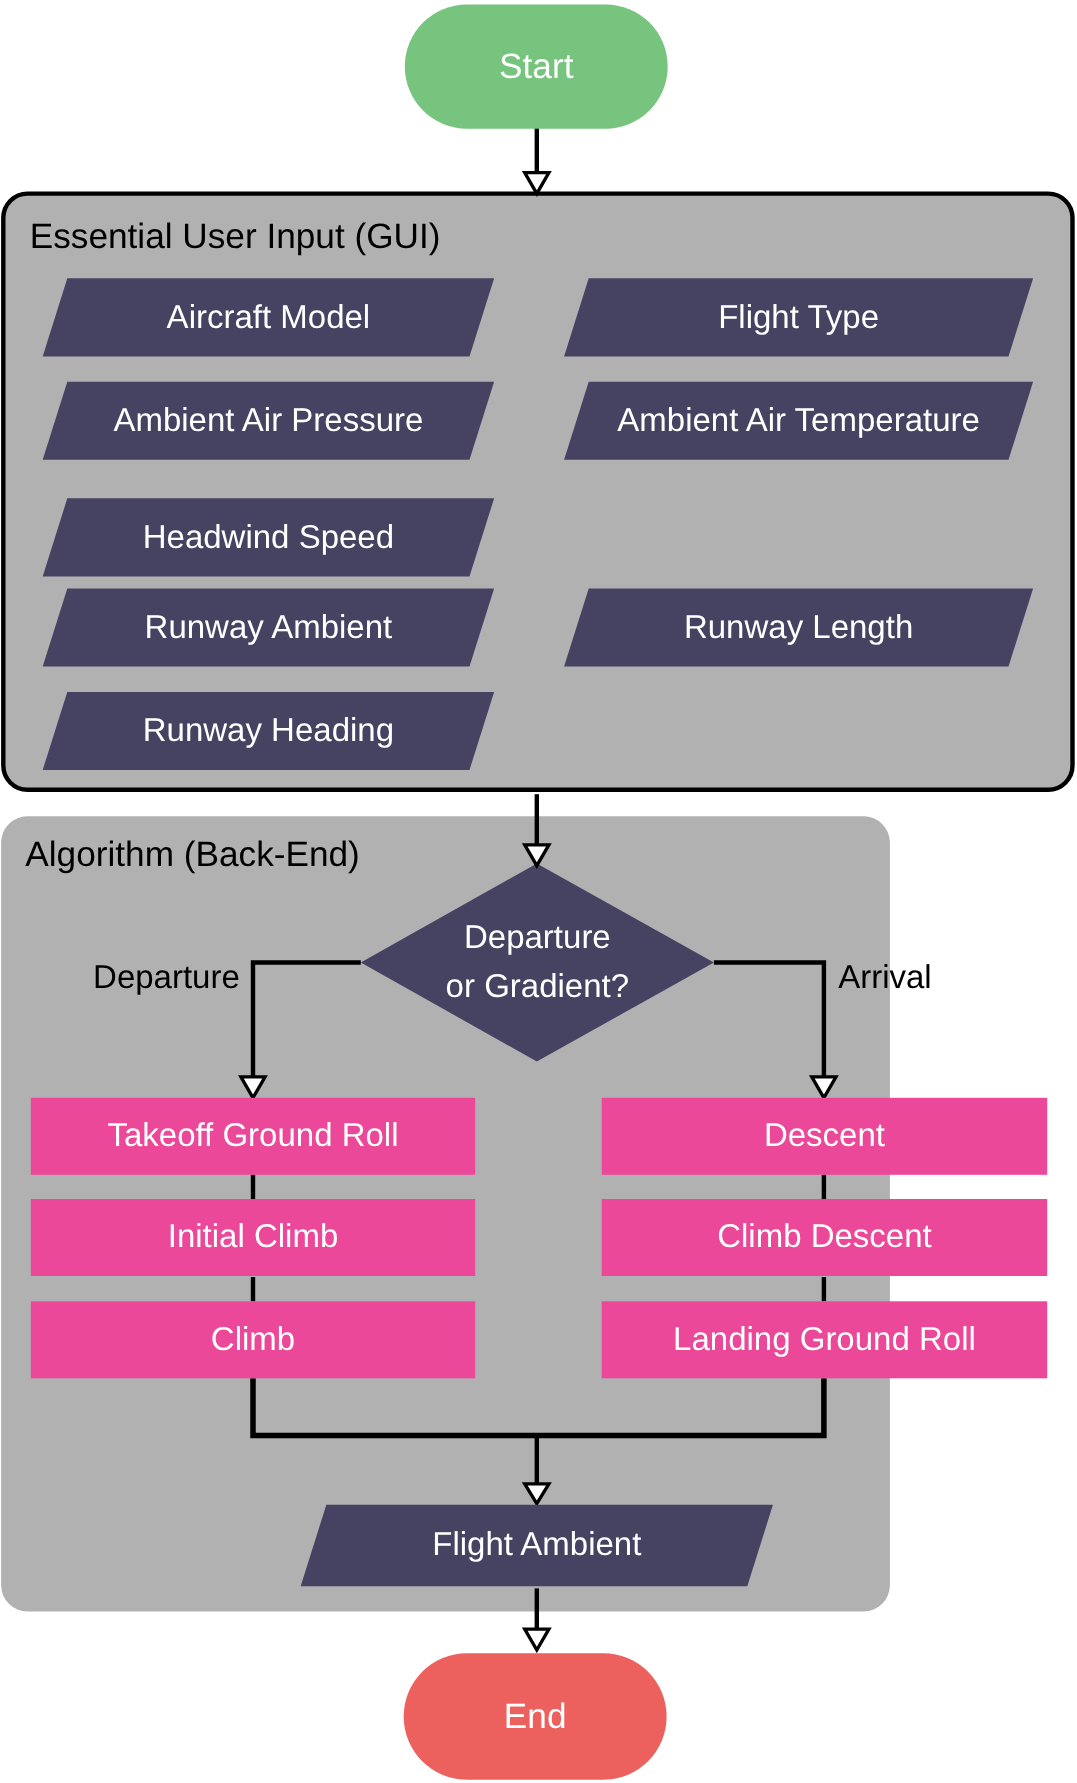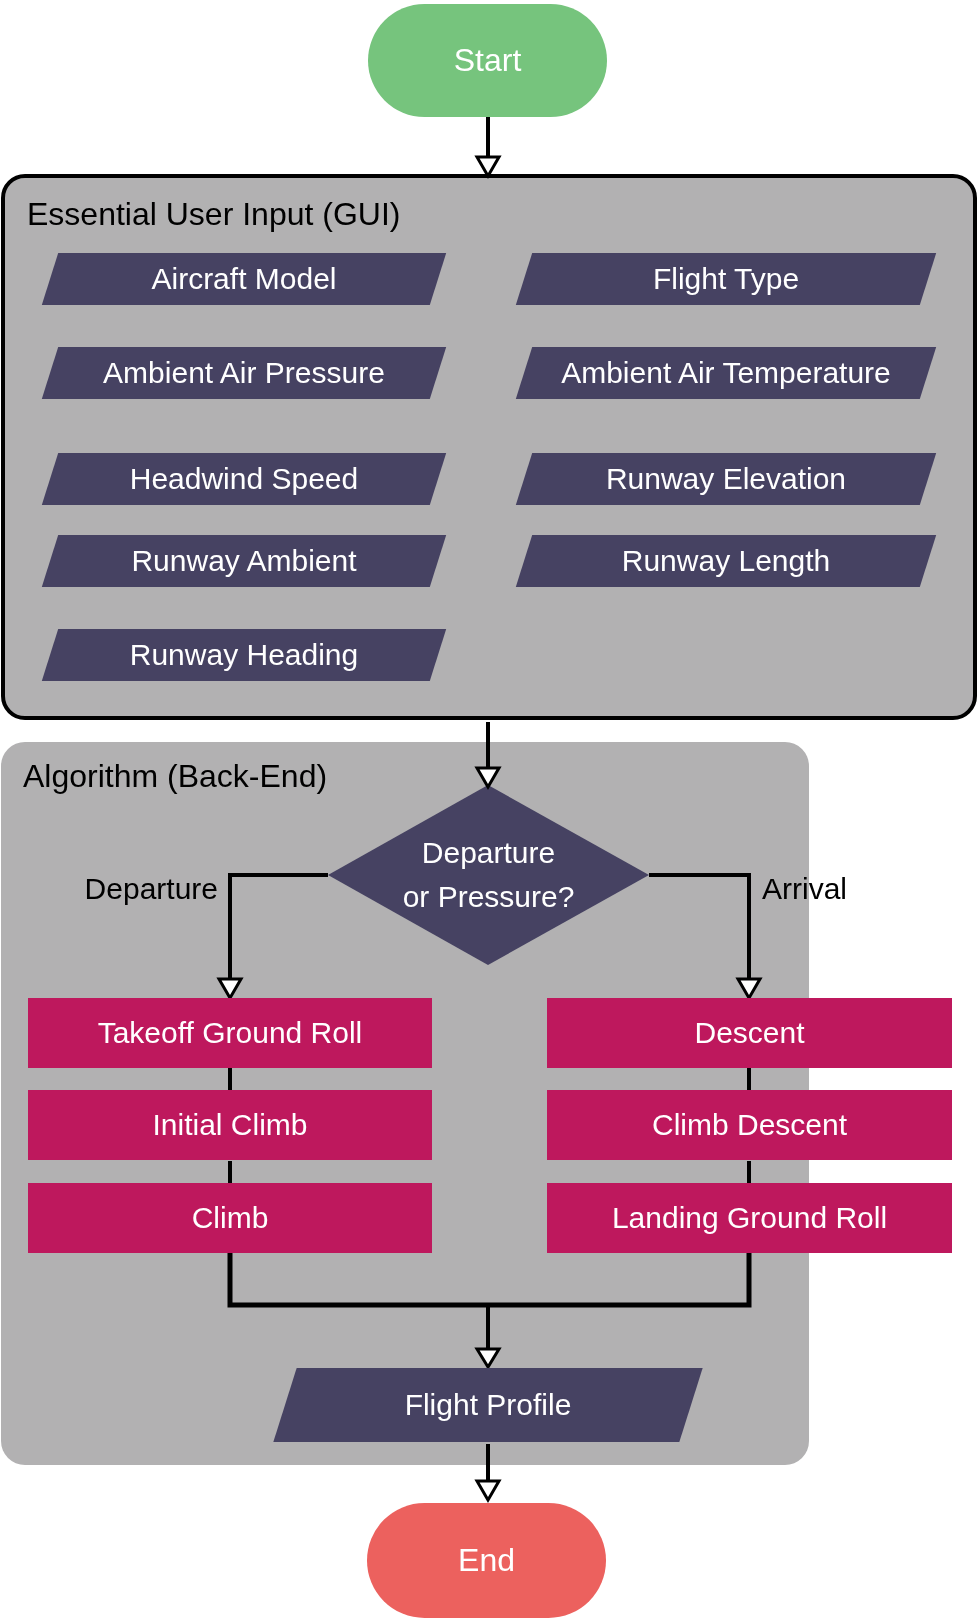--- a/index.html
+++ b/index.html
@@ -19,30 +19,30 @@
   .wire{stroke:#000;stroke-width:4;fill:none;}
   .wire-thick{stroke:#000;stroke-width:5;fill:none;}
   .arrowhead{fill:#ffffff;stroke:#000;stroke-width:3;}
   .diamond{fill:#464262;stroke:none;}
   
   .pill{position:absolute;display:flex;align-items:center;justify-content:center;
         color:#fff;font-size:32px;}
   .start-node{left:368px;top:4px;width:239px;height:113px;border-radius:57px;background:#76c47d;}
   .end-node{left:367px;top:1503px;width:239px;height:115px;border-radius:58px;background:#ec615e;}
   
-  .pgram{position:absolute;height:52px;}
+  .pgram{position:absolute;height:71px;}
   .pgram::before{content:"";position:absolute;left:0;top:0;right:0;bottom:0;
         background:#464262;transform:skewX(-17.5deg);}
   .pgram .lbl{position:relative;width:100%;height:100%;display:flex;align-items:center;
         justify-content:center;color:#fff;font-size:30px;white-space:nowrap;}
   .pg-l{left:50px;width:388px;}
   .pg-r{left:524px;width:404px;}
   .row0{top:253px;} .row1{top:347px;} .row2{top:441px;margin-top:12px;} .row3{top:535px;} .row4{top:629px;}
   
-  .step{position:absolute;height:70px;background:#be185d;display:flex;align-items:center;
+  .step{position:absolute;height:70px;background:#ec4899;display:flex;align-items:center;
         justify-content:center;color:#fff;font-size:30px;white-space:nowrap;}
   .step-l{left:28px;width:404px;}
   .step-r{left:547px;width:405px;}
   .srow0{top:998px;} .srow1{top:1090px;} .srow2{top:1183px;}
   
   .decision-text{position:absolute;left:328px;top:798px;width:321px;height:154px;
         display:flex;flex-direction:column;align-items:center;justify-content:center;
         color:#fff;font-size:30px;line-height:44px;text-align:center;}
   
   .branch-label{position:absolute;top:872px;color:#000;font-size:30px;}
@@ -114,39 +114,36 @@
   <div class="pgram pg-l row4">
     <div class="lbl">Runway Heading</div>
   </div>
 
   <div class="pgram pg-r row0">
     <div class="lbl">Flight Type</div>
   </div>
   <div class="pgram pg-r row1">
     <div class="lbl">Ambient Air Temperature</div>
   </div>
-  <div class="pgram pg-r row2">
-    <div class="lbl">Runway Elevation</div>
-  </div>
   <div class="pgram pg-r row3">
     <div class="lbl">Runway Length</div>
   </div>
 
   <div class="decision-text">
     <span>Departure</span>
-    <span>or Pressure?</span>
+    <span>or Gradient?</span>
   </div>
   <div class="branch-label branch-left">Departure</div>
   <div class="branch-label branch-right">Arrival</div>
 
   <div class="step step-l srow0">Takeoff Ground Roll</div>
   <div class="step step-l srow1">Initial Climb</div>
   <div class="step step-l srow2">Climb</div>
 
   <div class="step step-r srow0">Descent</div>
   <div class="step step-r srow1">Climb Descent</div>
   <div class="step step-r srow2">Landing Ground Roll</div>
 
   <div class="pgram flight-profile">
-    <div class="lbl">Flight Profile</div>
+    <div class="lbl">Flight Ambient</div>
   </div>
 
 </div>
 
 </body></html>

